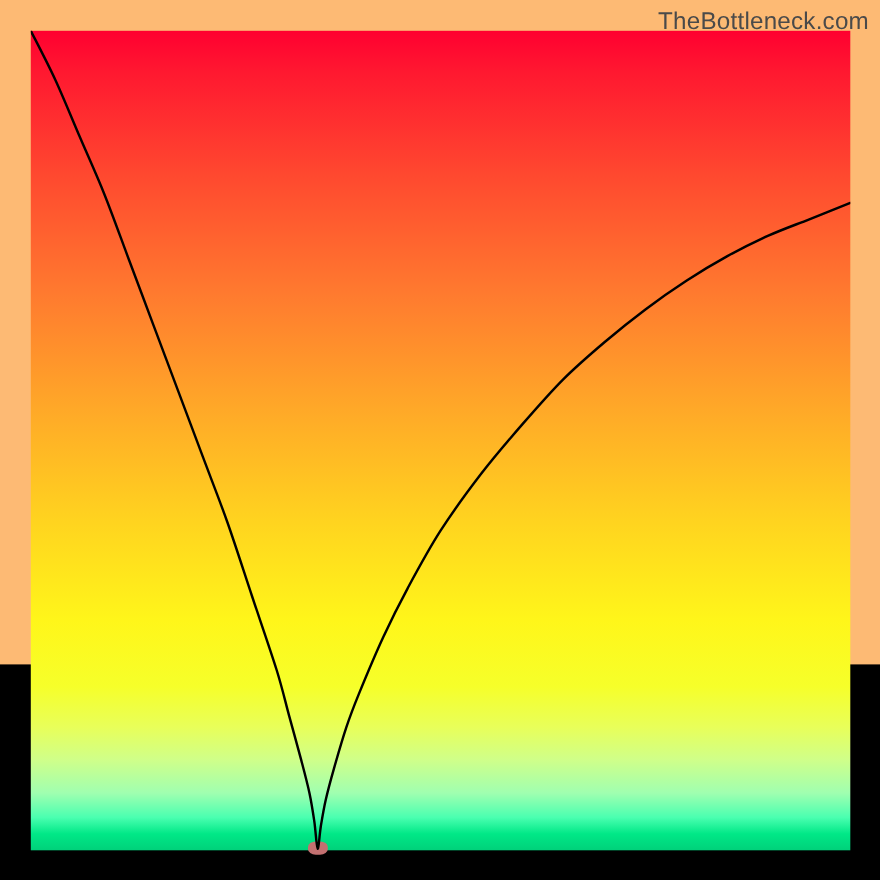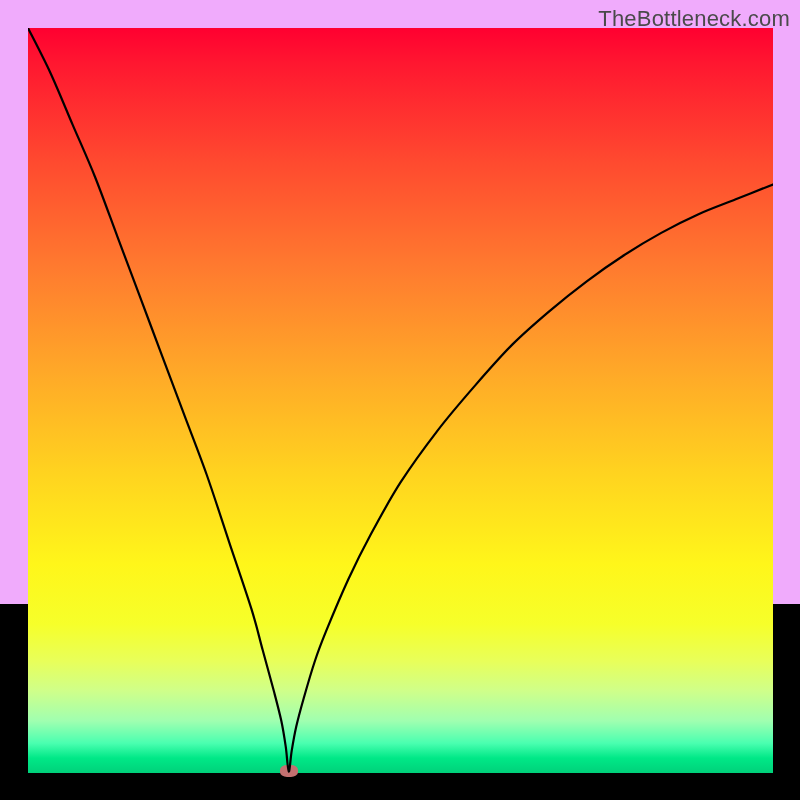--- a/index.html
+++ b/index.html
@@ -3,21 +3,21 @@
 <meta charset="utf-8">
 <style>
   * { margin: 0; padding: 0; box-sizing: border-box; }
   html, body { width: 800px; height: 800px; overflow: hidden; }
   body { font-family: Arial, Helvetica, sans-serif; background: #000; }
 
   .frame {
     position: relative;
     width: 800px;
     height: 604px;
-    background: #f0abfc;
+    background: #fdba74;
   }
 
   .plot-area {
     position: absolute;
     left: 28px;
     top: 28px;
     width: 745px;
     height: 745px;
     background: linear-gradient(to bottom,
       #ff0030 0%,

